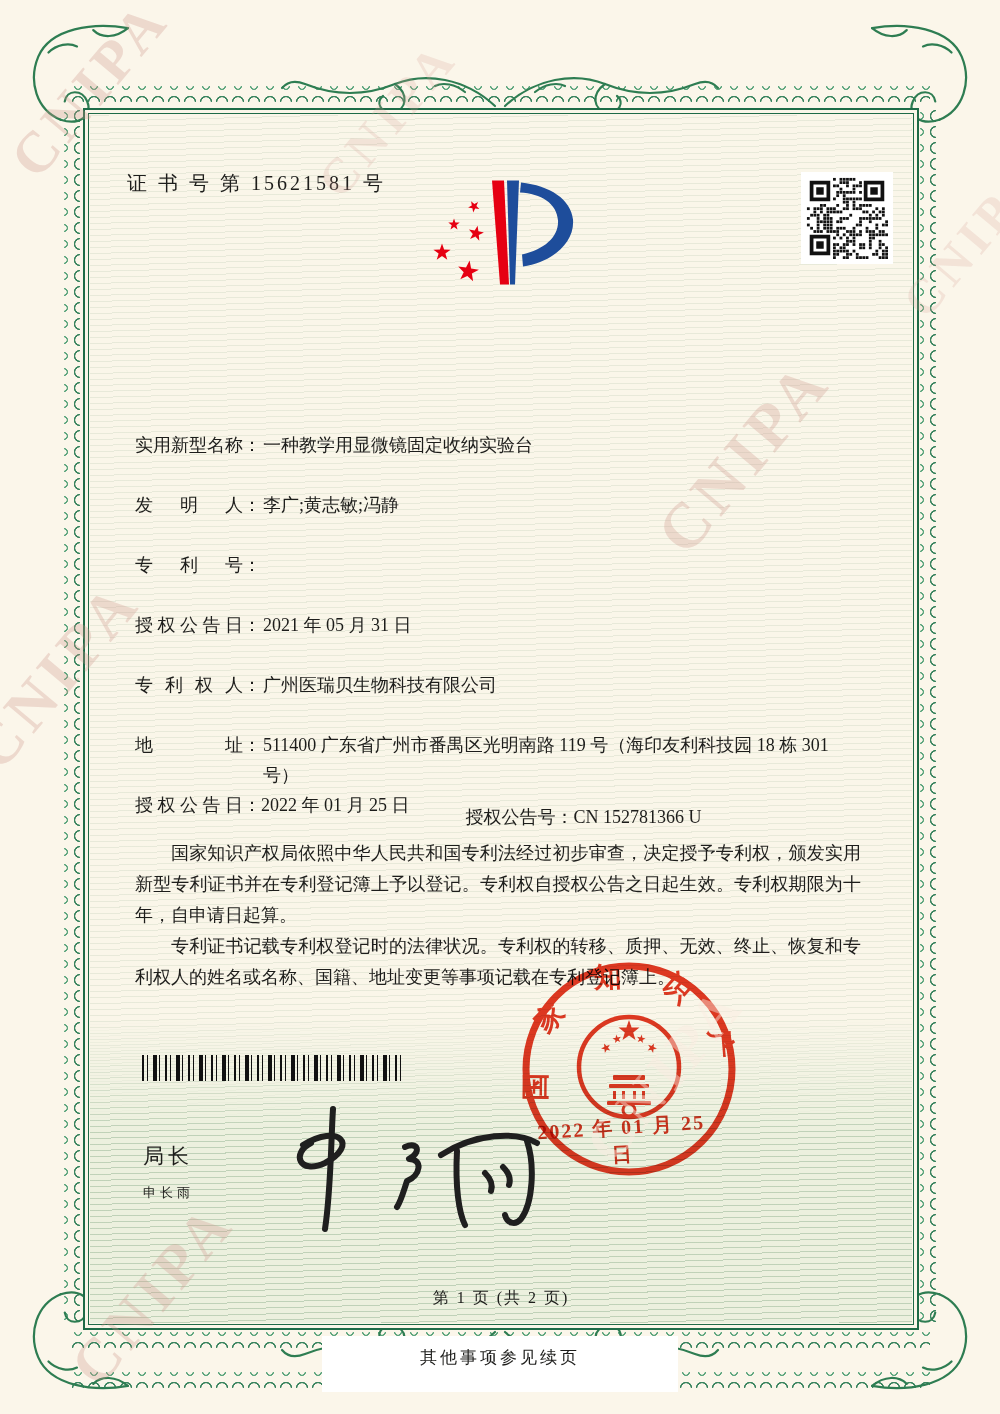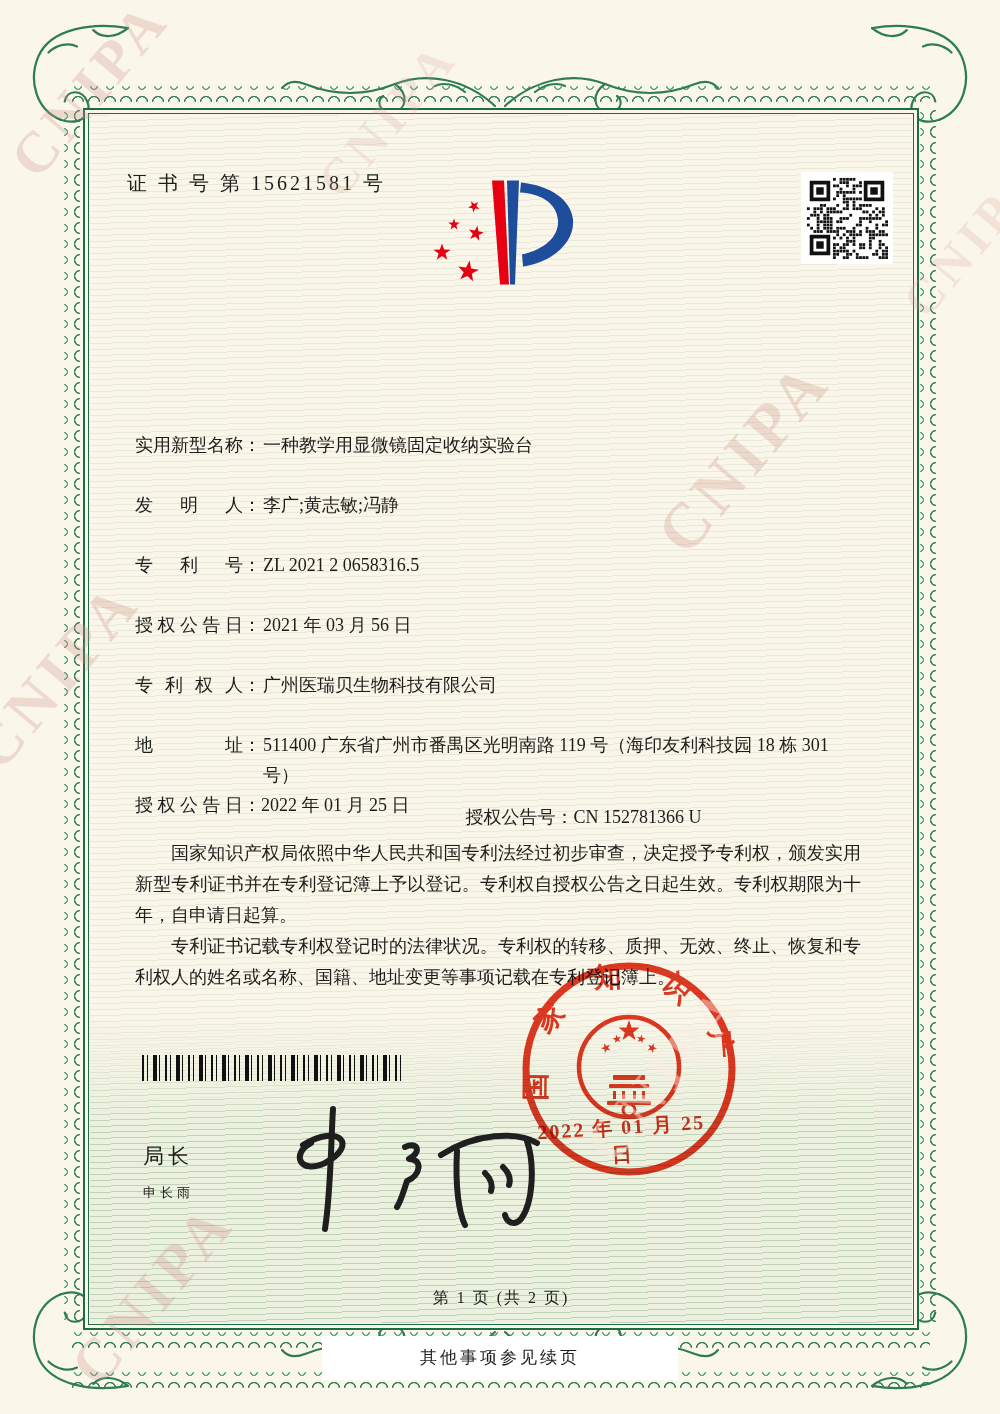--- a/index.html
+++ b/index.html
@@ -81,21 +81,21 @@
   .sig{stroke:#1f1f1f;stroke-width:6;fill:none;stroke-linecap:round;stroke-linejoin:round;}
   .pagenum{position:absolute;left:0;right:0;top:1178px;text-align:center;font-size:16px;letter-spacing:2px;}
   
   .seal{position:absolute;left:514px;top:955px;width:230px;height:230px;z-index:5;mix-blend-mode:multiply;}
   .seal svg{width:100%;height:100%;}
   .seal-red{fill:#e23a24;}
   .seal-date{position:absolute;left:527px;top:1114px;width:190px;z-index:6;
     text-align:center;font-size:20px;font-weight:600;color:#d63621;letter-spacing:2px;
     transform:rotate(-3.5deg);mix-blend-mode:multiply;}
   
-  .footer-box{position:absolute;left:322px;top:1336px;width:356px;height:44px;background:#fff;
+  .footer-box{position:absolute;left:322px;top:1336px;width:356px;height:56px;background:#fff;
     z-index:7;text-align:center;line-height:44px;font-size:17px;letter-spacing:3px;}
   
   .wm{position:absolute;z-index:8;font-weight:bold;font-size:58px;letter-spacing:6px;
     color:rgba(205,150,140,0.30);transform:rotate(-50deg);pointer-events:none;font-family:"Liberation Serif",serif;}
 </style>
 </head>
 <body>
 
 <div class="lace lace-h lace-top"></div>
 <div class="lace lace-h lace-bottom"></div>
@@ -418,26 +418,25 @@
           <span class="fvalue">一种教学用显微镜固定收纳实验台</span>
       </div>
       <div class="frow">
         <span class="flabel">发明人</span>
           <span class="fcolon">：</span>
           <span class="fvalue">李广;黄志敏;冯静</span>
       </div>
       <div class="frow">
         <span class="flabel">专利号</span>
           <span class="fcolon">：</span>
-          <span class="fvalue">ZL 2021 2 0658316.5</span>
       </div>
       <div class="frow">
         <span class="flabel">授权公告日</span>
           <span class="fcolon">：</span>
-          <span class="fvalue">2021 年 03 月 56 日</span>
+          <span class="fvalue">2021 年 05 月 31 日</span>
       </div>
       <div class="frow">
         <span class="flabel">专利权人</span>
           <span class="fcolon">：</span>
           <span class="fvalue">广州医瑞贝生物科技有限公司</span>
       </div>
       <div class="frow tight">
         <span class="flabel">地址</span>
           <span class="fcolon">：</span>
           <span class="fvalue">511400 广东省广州市番禺区光明南路 119 号（海印友利科技园 18 栋 301 号）</span>

